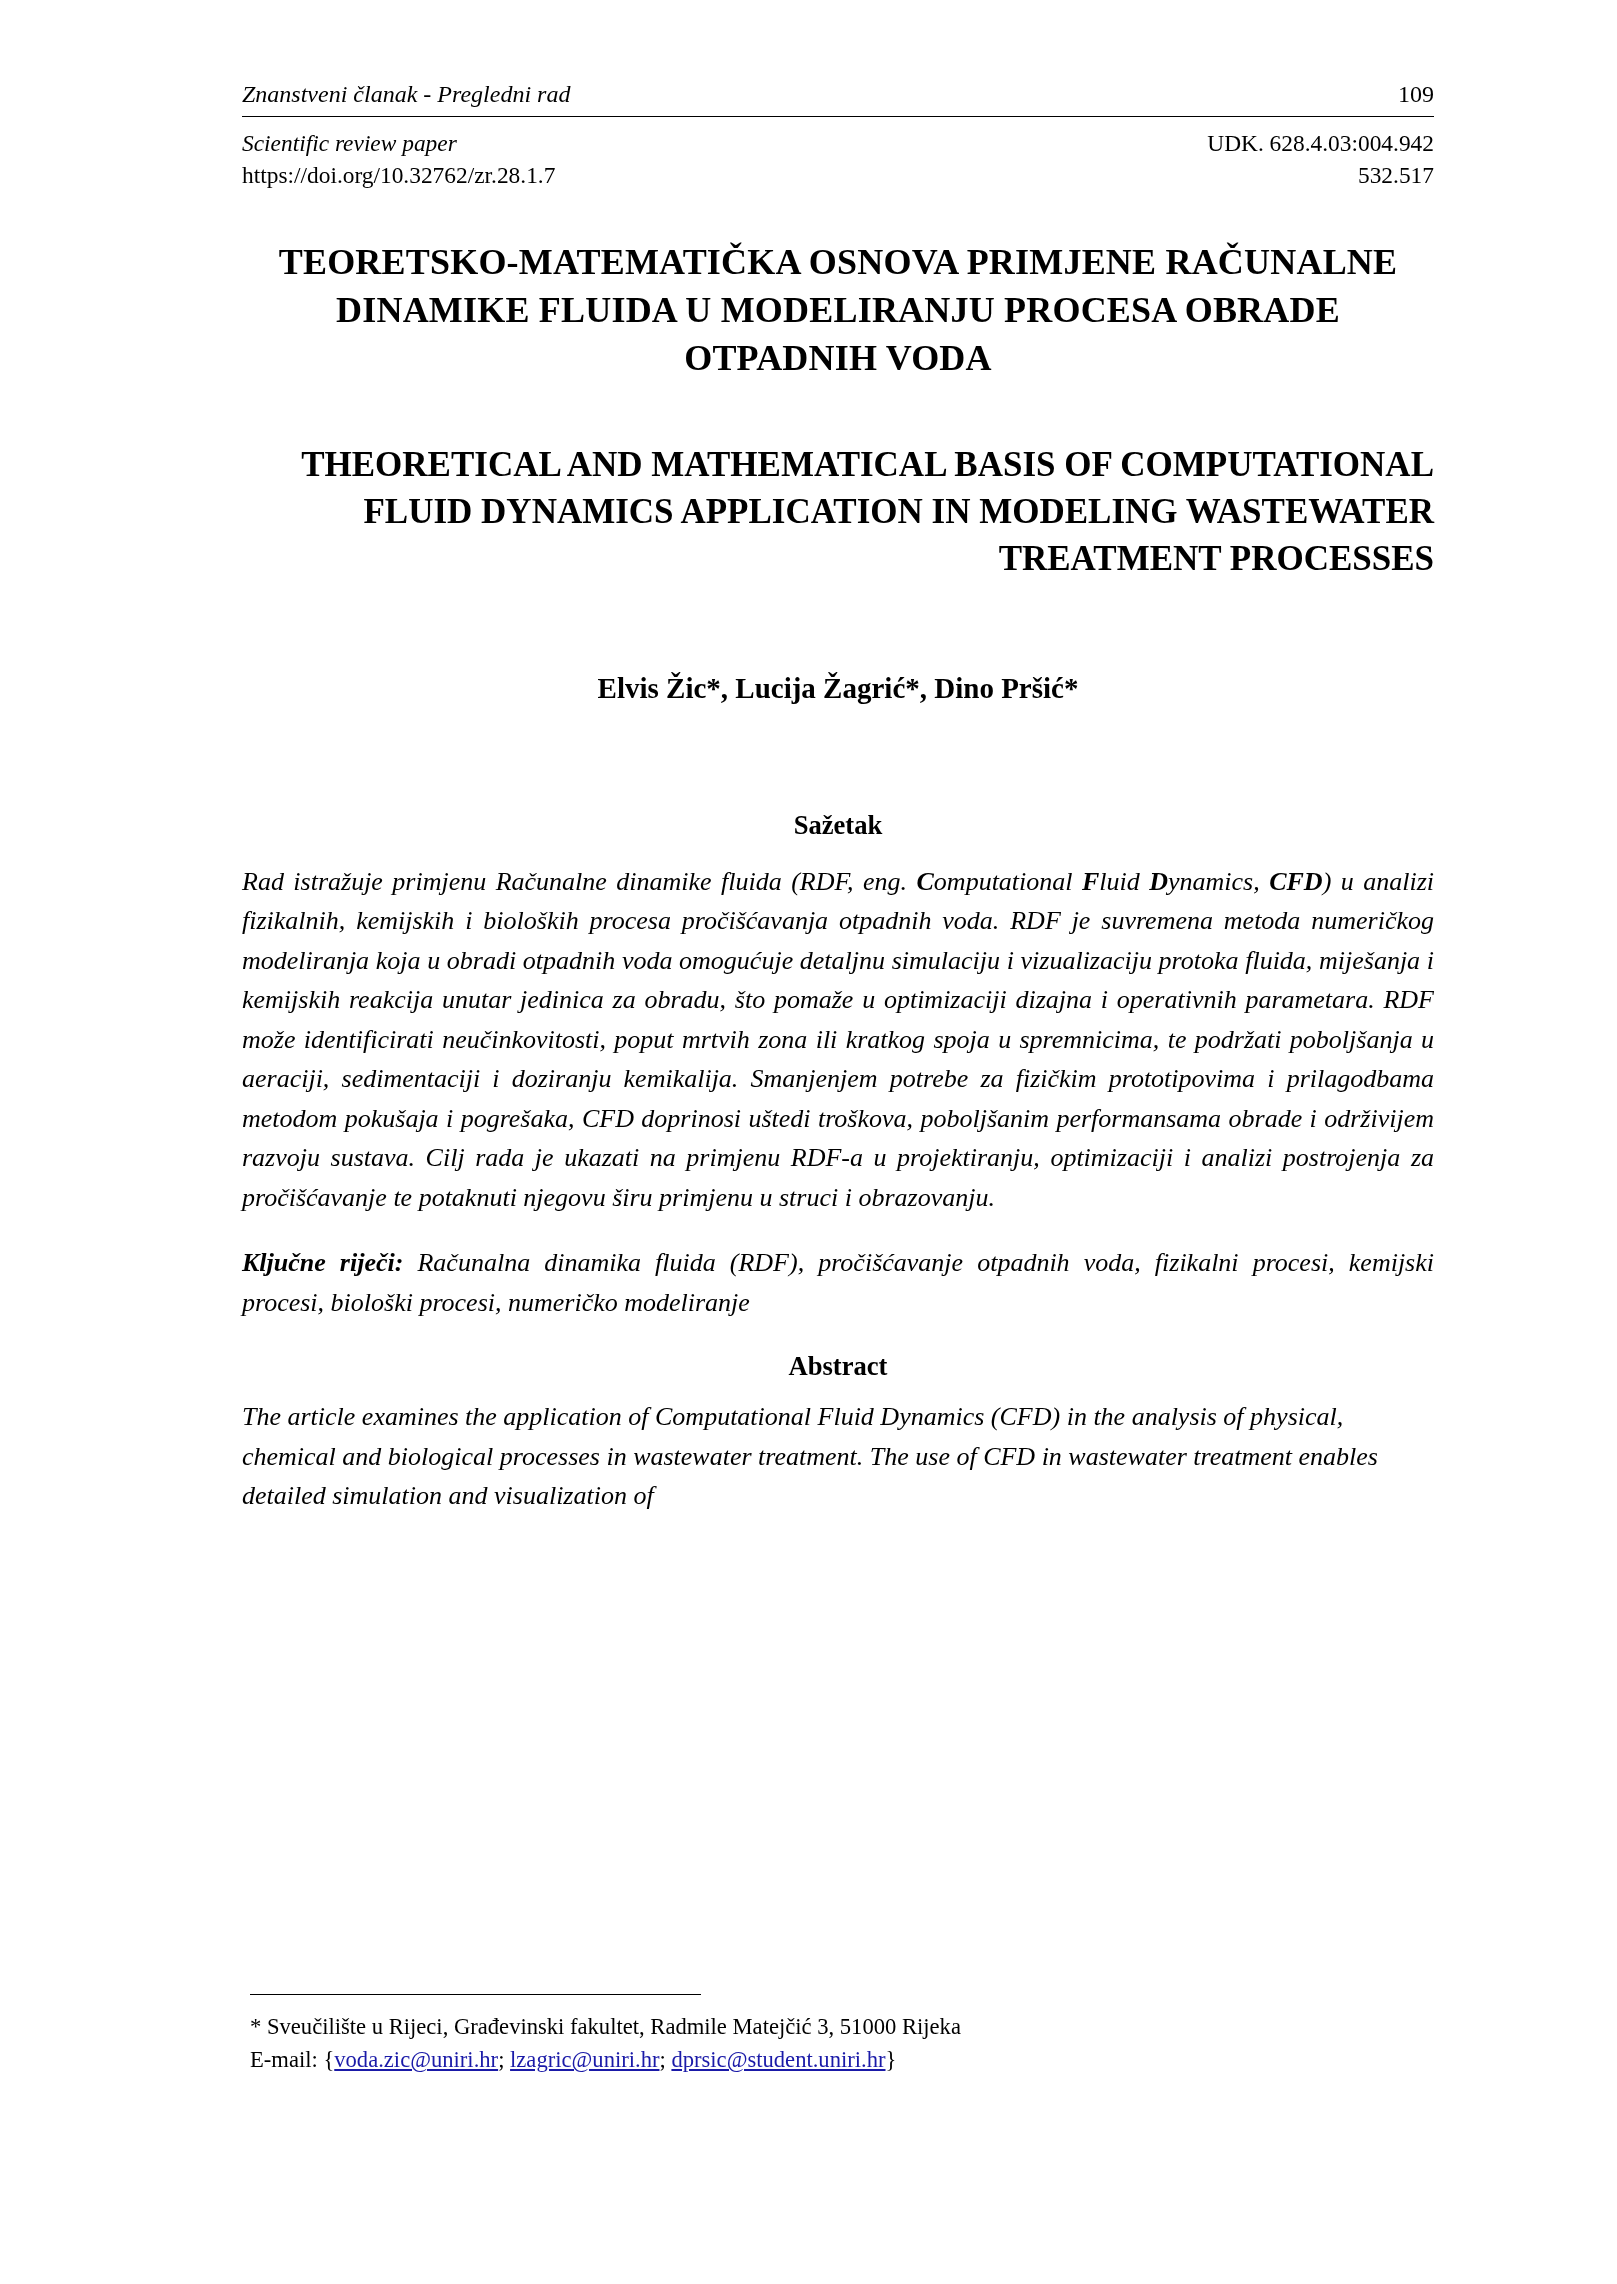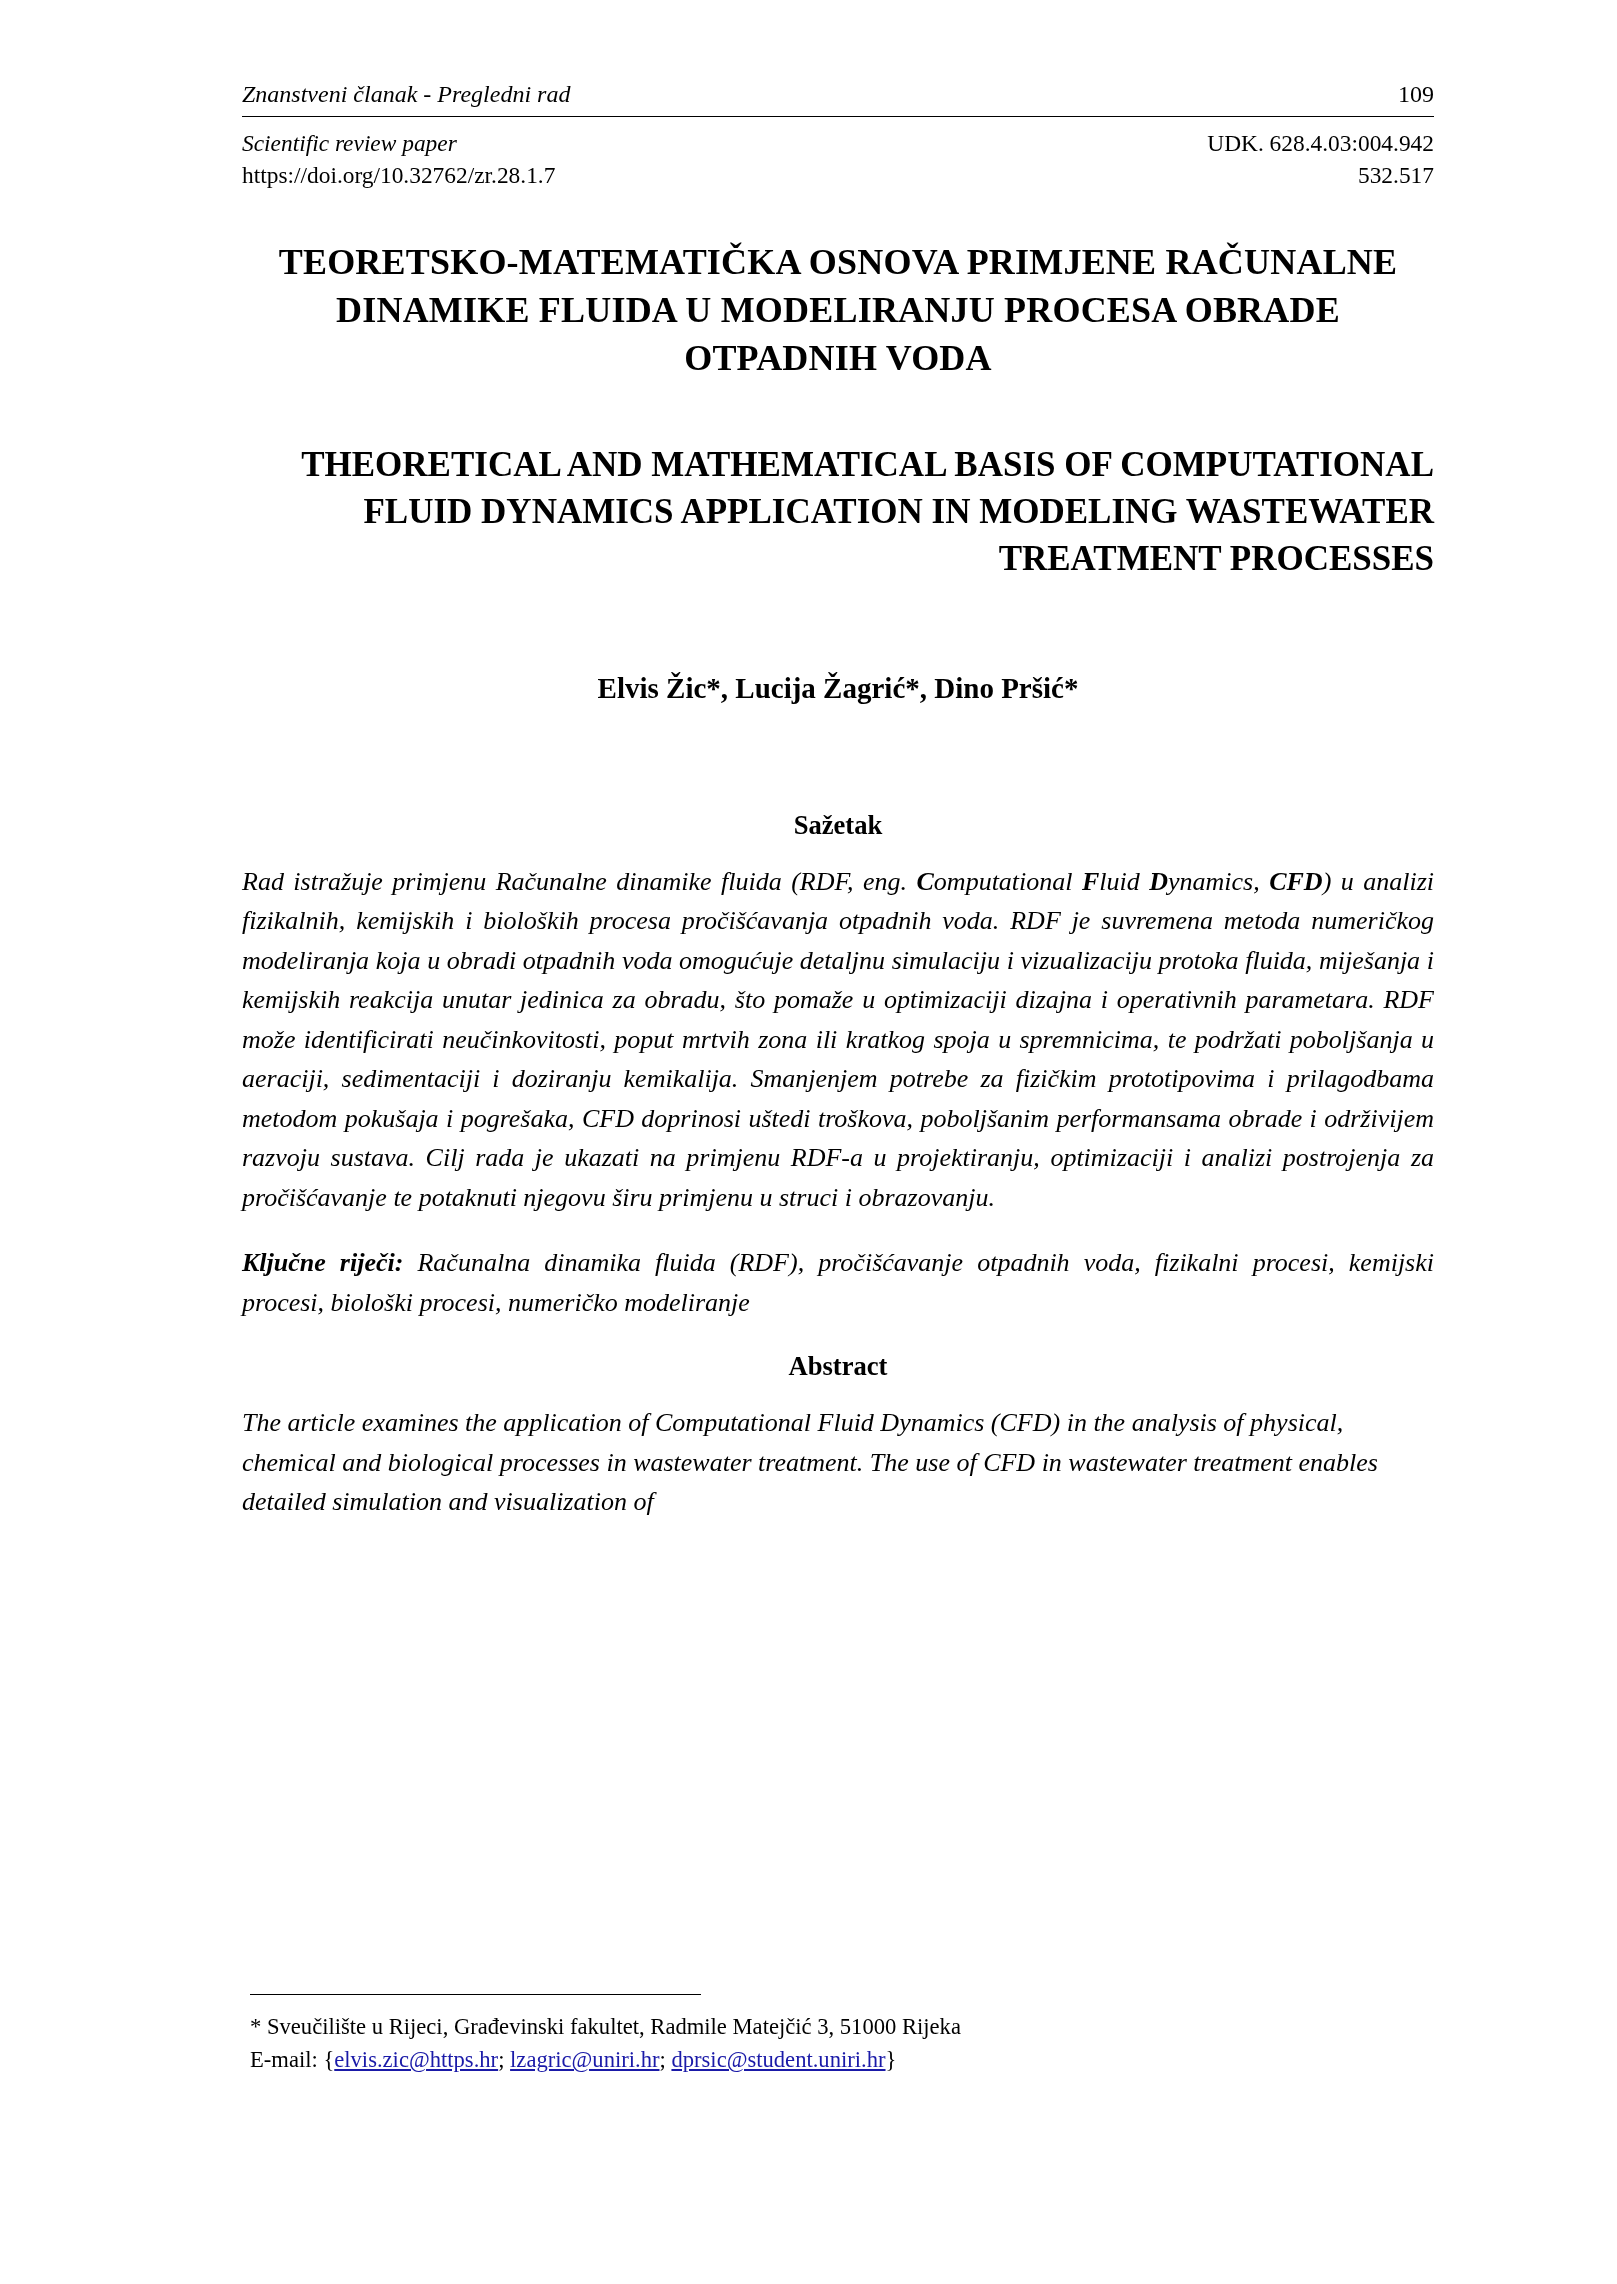--- a/index.html
+++ b/index.html
@@ -117,21 +117,21 @@
     line-height: 1.52;
     text-align: justify;
   }
   .keywords .kw-label {
     font-weight: bold;
   }
   .sec-heading.abstract-en {
     margin-top: 29px;
   }
   .abstract-en-body {
-    margin-top: 21px;
+    margin-top: 15px;
     font-style: italic;
     font-size: 26px;
     line-height: 1.52;
     text-align: left;
   }
 
   
   .footnote-wrap {
     position: absolute;
     left: 250px;
@@ -201,18 +201,18 @@
 
     <div class="sec-heading abstract-en">Abstract</div>
 
     <p class="abstract-en-body">The article examines the application of Computational Fluid Dynamics (CFD) in the analysis of physical, chemical and biological processes in wastewater treatment. The use of CFD in wastewater treatment enables detailed simulation and visualization of</p>
 
   </div>
 
   <div class="footnote-wrap">
     <div class="footnote-rule"></div>
     <div class="footnote">* Sveučilište u Rijeci, Građevinski fakultet, Radmile Matejčić 3, 51000 Rijeka</div>
-    <div class="footnote"><span>E-mail: {</span><span class="link">elvis.zic@https.hr</span><span>; </span><span class="link">lzagric@uniri.hr</span><span>; </span><span class="link">dprsic@student.uniri.hr</span><span>}</span></div>
+    <div class="footnote"><span>E-mail: {</span><span class="link">voda.zic@uniri.hr</span><span>; </span><span class="link">lzagric@uniri.hr</span><span>; </span><span class="link">dprsic@student.uniri.hr</span><span>}</span></div>
   </div>
 
 
 </div>
 
 
 </body></html>

